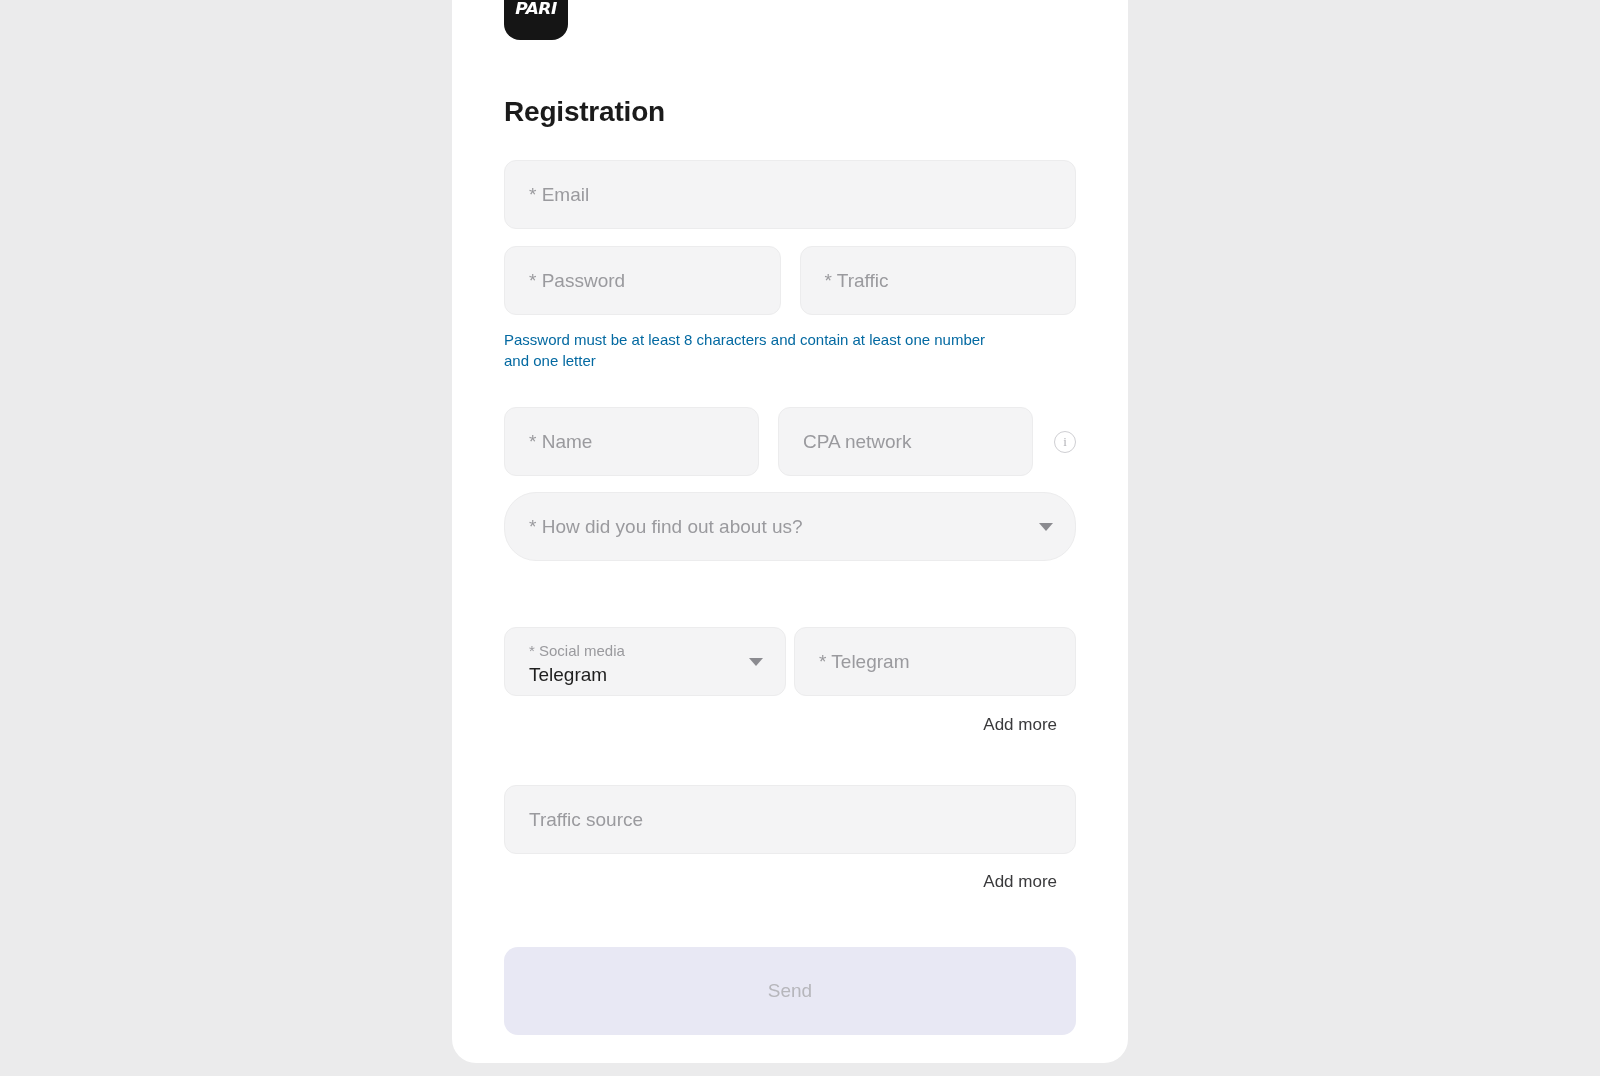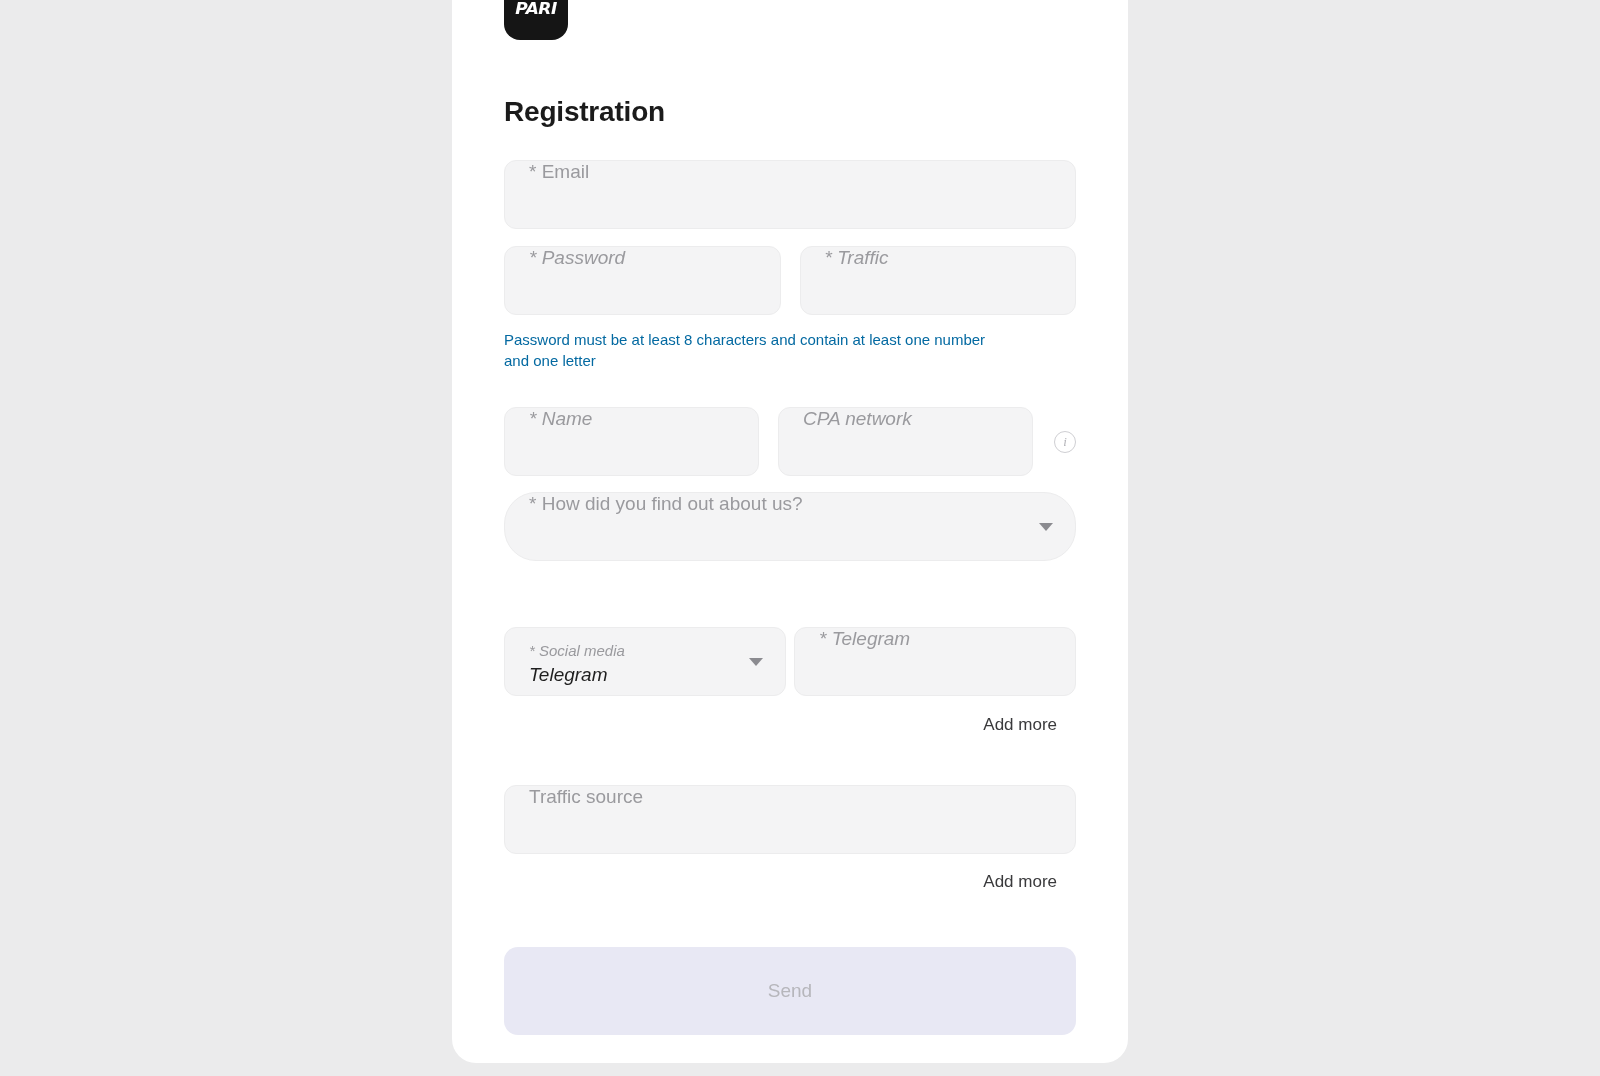--- a/index.html
+++ b/index.html
@@ -66,35 +66,34 @@
   }
 
   
   .field {
     background: #f4f4f5;
     border: 1px solid #ececed;
     border-radius: 12px;
     box-sizing: border-box;
     height: 69px;
     display: flex;
-    align-items: flex-start;
+    align-items: center;
     padding: 0 24px;
     position: relative;
   }
   .field .ph {
     font-size: 19px;
     color: #9a9a9e;
     white-space: nowrap;
   }
 
   .row {
     display: flex;
     gap: 19px;
     align-items: center;
-    font-style: italic;
   }
   .row .field { flex: 1 1 0; }
 
   .mt-email   { margin-top: 32px; }
   .mt-pwdrow  { margin-top: 17px; }
   .mt-namerow { margin-top: 36px; }
   .mt-howrow  { margin-top: 16px; border-radius: 32px; }
   .mt-socrow  { margin-top: 66px; gap: 8px; }
   .mt-traffic { margin-top: 50px; }
 

